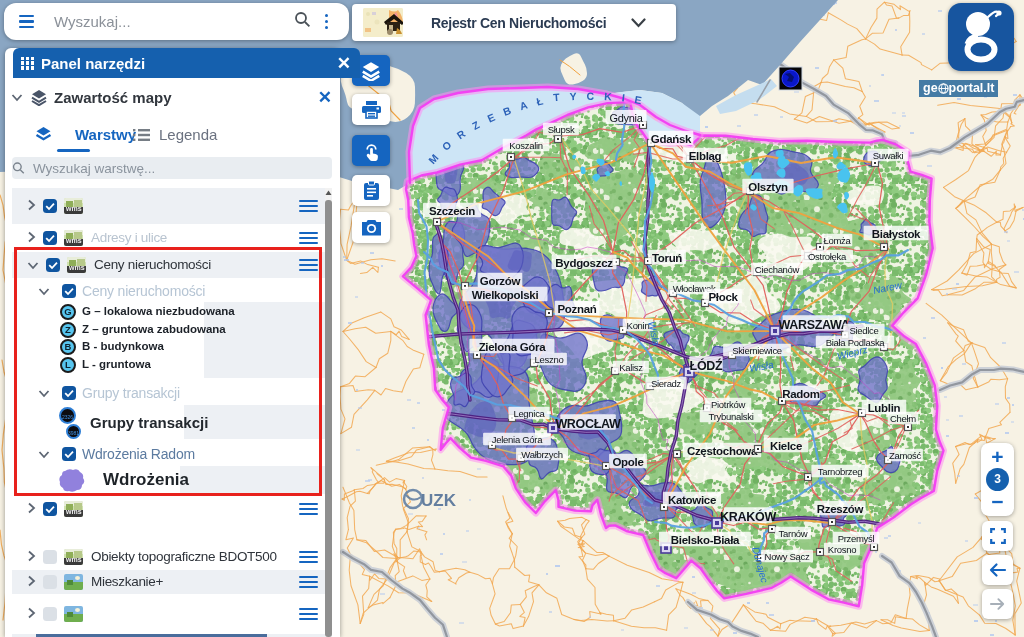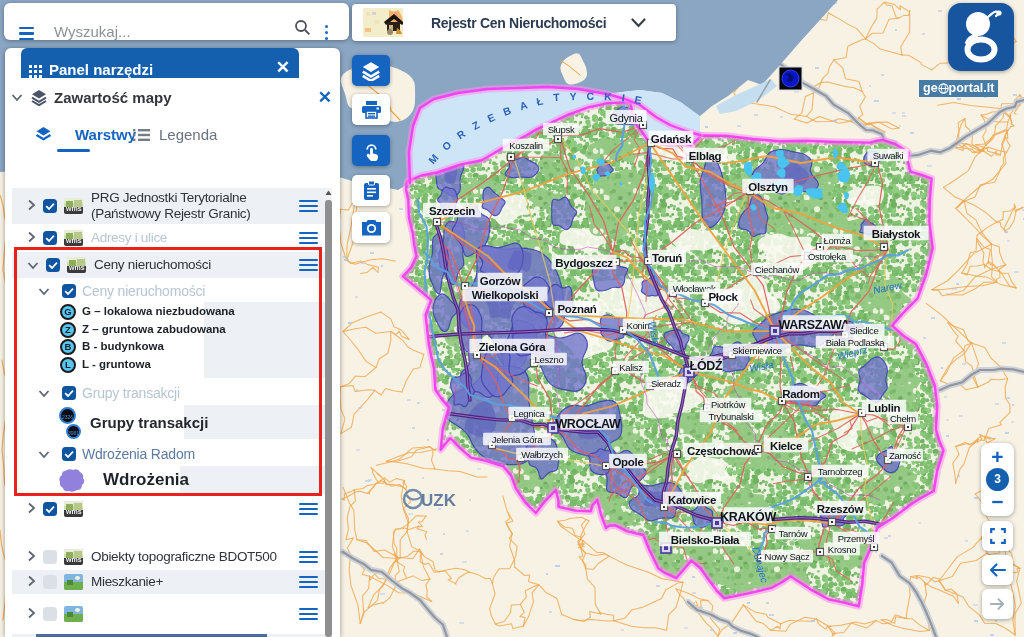--- a/index.html
+++ b/index.html
@@ -1,28 +1,28 @@
 <!DOCTYPE html>
 <html><head><meta charset="utf-8"><title>geoportal</title><style>
 *{margin:0;padding:0;box-sizing:border-box}
 html,body{width:1024px;height:637px;overflow:hidden;font-family:"Liberation Sans",sans-serif}
 #stage{position:relative;width:1024px;height:637px;overflow:hidden;background:#f7f2e4}
 .abs{position:absolute}
 .shadow{box-shadow:0 1px 4px rgba(0,0,0,.35)}
 
-#searchbar{left:4px;top:3px;width:345px;height:37px;background:#fff;border-radius:6px;display:flex;align-items:flex-end}
+#searchbar{left:4px;top:3px;width:345px;height:37px;background:#fff;border-radius:12px;display:flex;align-items:center}
 #searchbar .ham{width:15px;height:13px;margin-left:15px;display:flex;flex-direction:column;justify-content:space-between}
 #searchbar .ham i{display:block;height:2.4px;background:#1565c0;border-radius:1px}
 #searchbar .ph{margin-left:20px;font-size:15px;color:#8b9199;flex:1}
 #searchbar .mag{margin-right:14px}
 #searchbar .dots{margin-right:21px;display:flex;flex-direction:column;gap:2.6px}
 #searchbar .dots i{width:3.4px;height:3.4px;border-radius:50%;background:#1565c0}
 
 #panel{left:5px;top:48px;width:335px;height:589px;background:#fff;border-radius:6px 6px 0 0;box-shadow:0 1px 5px rgba(0,0,0,.4)}
-#phead{position:absolute;left:16px;top:0;width:278px;height:30px;background:#1560ae;border-radius:6px 6px 0 0;display:flex;align-items:flex-end}
+#phead{position:absolute;left:8px;top:0;width:347px;height:30px;background:#1560ae;border-radius:6px 6px 0 0;display:flex;align-items:center}
 #phead .grid{width:13px;height:13px;margin-left:8px;display:grid;grid-template-columns:repeat(3,1fr);gap:1.5px}
 #phead .grid i{background:#fff}
 #phead .t{color:#fff;font-weight:bold;font-size:15px;margin-left:7px}
 #phead .x{position:absolute;right:9px;color:#fff;font-size:17px;font-weight:bold}
 .zrow{position:absolute;left:0;top:30px;width:335px;height:38px;display:flex;align-items:center}
 .zrow .chev{margin-left:6px;color:#5d6673}
 .zrow .t{font-weight:bold;font-size:15px;color:#32373e;margin-left:7px}
 .zrow .x{position:absolute;right:8px;color:#1565c0;font-size:17px;font-weight:bold}
 #tabs{position:absolute;left:0;top:68px;width:335px;height:42px}
 #tabs .tab1{position:absolute;left:30px;top:10px;display:flex;align-items:center}
@@ -1500,39 +1500,45 @@
               <rect x="0" y="5.8" width="2.4" height="2.4"></rect>
               <rect x="5" y="5.8" width="12" height="2.4"></rect>
               <rect x="0" y="10.6" width="2.4" height="2.4"></rect>
               <rect x="5" y="10.6" width="12" height="2.4"></rect>
             </g>
           </svg>
           <span class="t">Legenda</span>
         </span>
         <span class="under"></span>
       </div>
+<div id="lsearch">
+        <svg width="13" height="14" viewBox="0 0 17 17">
+          <circle cx="7" cy="7" r="5" stroke="#7a838d" stroke-width="1.8" fill="none"></circle>
+          <path d="M11,11 L15.4,15.4" stroke="#7a838d" stroke-width="1.8"></path>
+        </svg>
+        <span class="t">Wyszukaj warstwę...</span>
+      </div>
 <div class="row gray" style="top:140px;height:36px">
         <span class="chev"><svg width="9" height="12" viewBox="0 0 9 12">
             <path d="M2,1.5 L7,6 L2,10.5" stroke="#5d6673" stroke-width="1.8" fill="none"></path>
           </svg></span>
         <span style="width:7px"></span>
         <span class="cb on" style="position:relative;flex:none">
           <svg width="14" height="14" viewBox="0 0 14 14" style="position:absolute">
             <path d="M3.2,7.2 L6,10 L11,4.6" stroke="#fff" stroke-width="1.8" fill="none"></path>
           </svg>
         </span>
         <span style="width:7px"></span>
         <span class="wms" style="background:#cfe0b0">
           <span style="position:absolute;left:0;top:0;width:19px;height:5px;background:#e8edda"></span>
           <span style="position:absolute;left:2px;top:3px;width:7px;height:6px;background:#8fae58"></span>
           <span style="position:absolute;left:10px;top:2px;width:8px;height:7px;background:#b7c98a"></span>
           <span style="position:absolute;left:0;top:9px;width:19px;height:7px;background:#3a3a3a"></span>
           <span style="position:absolute;left:2px;top:7px;font-size:7px;color:#eee;font-weight:bold">wms</span>
         </span>
-        <span class="rt">PRG Jednostki Terytorialne<br>(Państwowy Rejestr Granic)</span>
         <span class="rham">
           <i></i>
           <i></i>
           <i></i>
         </span>
       </div>
       <div class="row" style="top:178px;height:24px">
         <span class="chev"><svg width="9" height="12" viewBox="0 0 9 12">
             <path d="M2,1.5 L7,6 L2,10.5" stroke="#5d6673" stroke-width="1.8" fill="none"></path>
           </svg></span>

